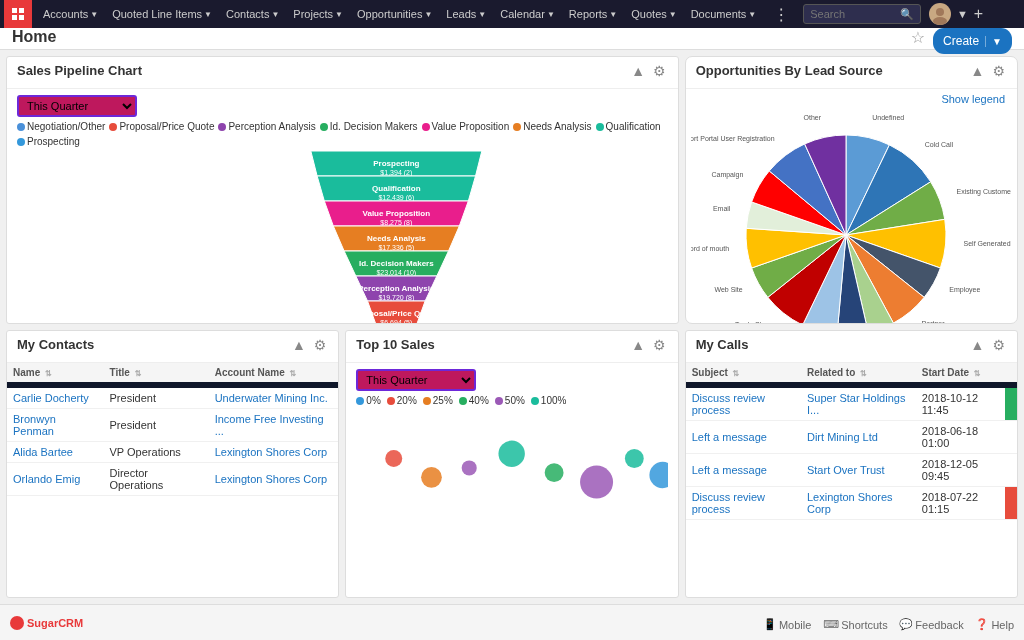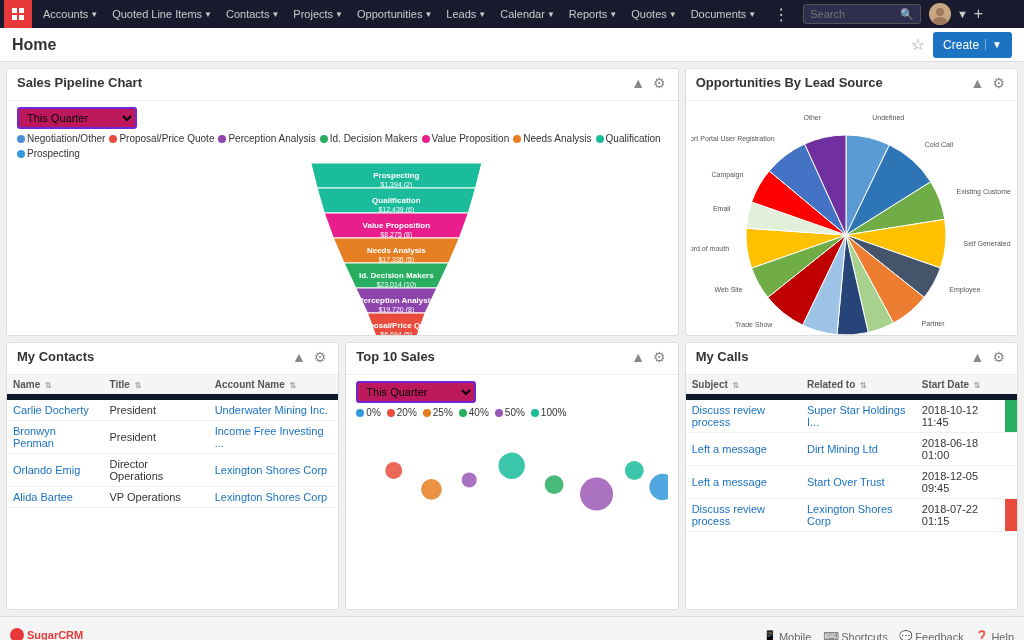--- a/index.html
+++ b/index.html
@@ -45,30 +45,30 @@
     }
     .top-nav .avatar-circle {
       width: 22px; height: 22px; border-radius: 50%;
       background: #888; display: flex; align-items: center; justify-content: center;
       overflow: hidden;
     }
 
     
     .home-bar {
       background: #fff;
-      height: 34px;
-      display: flex; align-items: center;
+      height: 22px;
+      display: flex; align-items: flex-start;
       padding: 0 12px;
       border-bottom: 1px solid #ddd;
     }
     .home-bar .home-title { font-size: 16px; font-weight: 600; color: #333; flex: 1; }
     .home-bar .star-icon { color: #999; font-size: 16px; margin-right: 8px; cursor: pointer; }
     .create-btn {
       background: #1b73c1;
-      color: white; border: none; border-radius: 3px;
+      color: white; border: none; border-radius: 11px;
       height: 26px; padding: 0 10px; font-size: 12px;
       display: flex; align-items: center; cursor: pointer;
     }
     .create-btn .dropdown-arrow { margin-left: 6px; font-size: 10px; border-left: 1px solid rgba(255,255,255,0.4); padding-left: 6px; }
 
     
     .main-content {
       height: calc(640px - 28px - 34px - 24px);
       display: grid;
       grid-template-columns: 1fr 1fr;
@@ -296,29 +296,30 @@
               <polygon points="61.2,150 118.80000000000001,150 109.80000000000001,175 70.2,175" fill="#e74c3c" stroke="white" stroke-width="1"></polygon>
               <text x="90" y="164.5" text-anchor="middle" font-size="8" fill="white" font-weight="bold">Proposal/Price Quote</text>
               <text x="90" y="173.5" text-anchor="middle" font-size="7" fill="white">$6,694 (5)</text>
               <polygon points="70.2,175 109.80000000000001,175 110,200 70,200" fill="#4a90d9" stroke="white" stroke-width="1"></polygon>
             </svg>
         </div>
       </div>
     </div>
   </div>
 
-  <div class="panel" style="grid-area: 1 / 3;">
+  <div class="panel" style="grid-area: 1 / 3; border-radius: 7px;">
     <div class="panel-header">
       <span class="panel-title">Opportunities By Lead Source</span>
       <div class="panel-controls">
         <button class="panel-ctrl-btn">▲</button>
         <button class="panel-ctrl-btn">⚙</button>
       </div>
     </div>
     <div class="pie-panel-body">
+      <div class="show-legend-link">Show legend</div>
       <div class="pie-container">
         <svg id="pie-svg" width="320" height="260" viewBox="0 0 320 260">
             <path d="M155,130 L155,30 A100,100 0 0,1 198.3883739117558,39.903113209758075 Z" fill="#5b9bd5" stroke="white" stroke-width="1"></path>
             <text x="181.2574702068451" y="14.95850636254481" font-size="7" fill="#555" text-anchor="start">Undefined</text>
             <path d="M155,130 L198.3883739117558,39.903113209758075 A100,100 0 0,1 239.6724199228284,76.79679234846634 Z" fill="#2e75b6" stroke="white" stroke-width="1"></path>
             <text x="233.62889619833646" y="42.01422454378644" font-size="7" fill="#555" text-anchor="start">Cold Call</text>
             <path d="M155,130 L239.6724199228284,76.79679234846634 A100,100 0 0,1 253.76883405951378,114.3565534959769 Z" fill="#70ad47" stroke="white" stroke-width="1"></path>
             <text x="265.47571473548896" y="88.53777075840156" font-size="7" fill="#555" text-anchor="start">Existing Customer</text>
             <path d="M155,130 L253.76883405951378,114.3565534959769 A100,100 0 0,1 249.38833303083675,163.0279061955167 Z" fill="#ffc000" stroke="white" stroke-width="1"></path>
             <text x="272.5249666914382" y="140.57743845060514" font-size="7" fill="#555" text-anchor="start">Self Generated</text>
@@ -373,27 +374,27 @@
     <td class="link">Carlie Docherty</td>
     <td>President</td>
     <td class="link">Underwater Mining Inc.</td>
   </tr>
             <tr>
     <td class="link">Bronwyn Penman</td>
     <td>President</td>
     <td class="link">Income Free Investing ...</td>
   </tr>
             <tr>
+    <td class="link">Alida Bartee</td>
+    <td>VP Operations</td>
+    <td class="link">Lexington Shores Corp</td>
+  </tr>
+            <tr>
     <td class="link">Orlando Emig</td>
     <td>Director Operations</td>
-    <td class="link">Lexington Shores Corp</td>
-  </tr>
-            <tr>
-    <td class="link">Alida Bartee</td>
-    <td>VP Operations</td>
     <td class="link">Lexington Shores Corp</td>
   </tr>
           </tbody>
       </table>
     </div>
   </div>
 
   <div class="panel" style="grid-area: 2 / 2;">
     <div class="panel-header">
       <span class="panel-title">Top 10 Sales</span>

